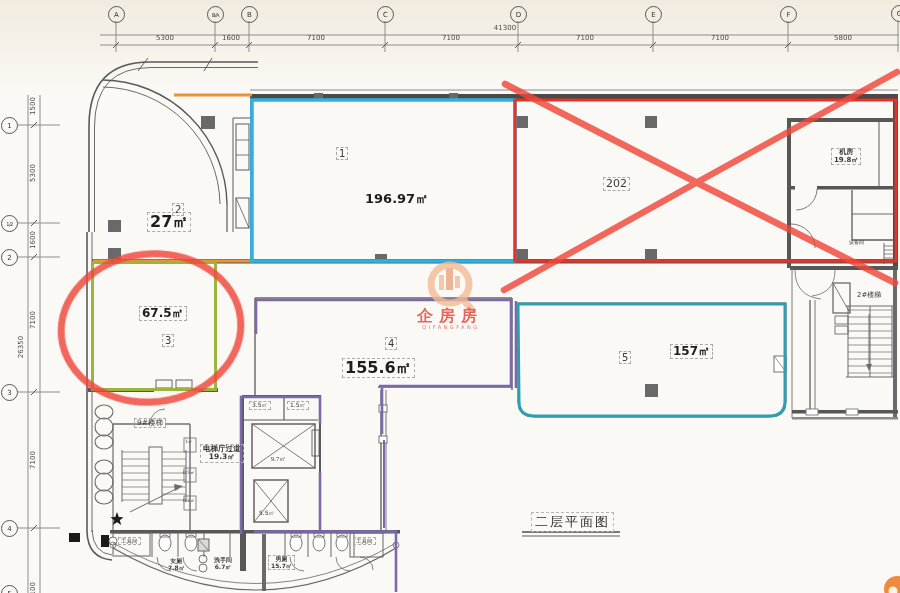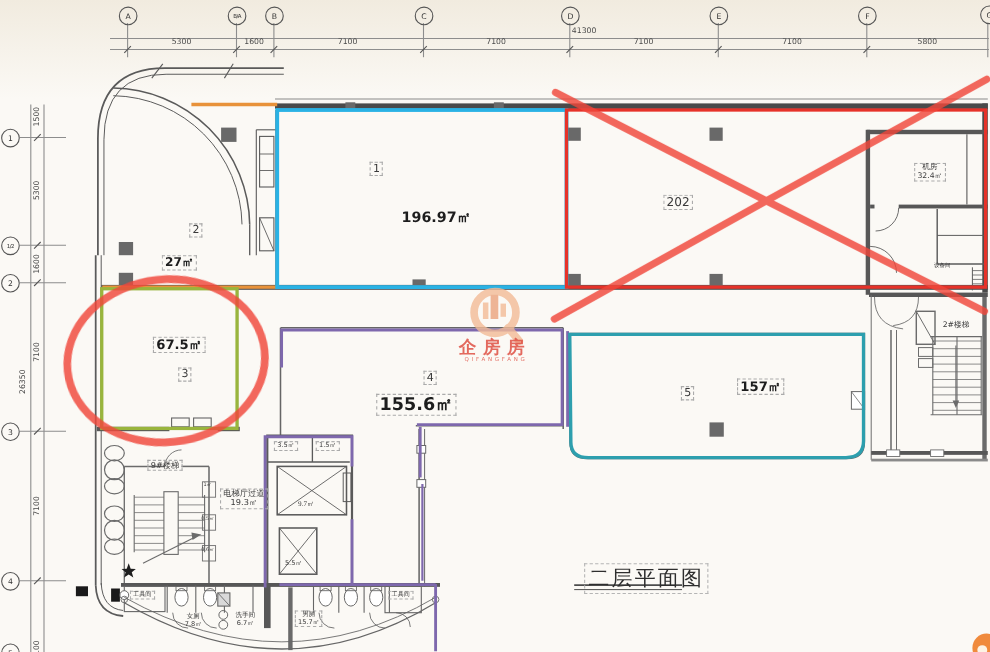--- a/index.html
+++ b/index.html
@@ -5,29 +5,29 @@
   html,body{margin:0;padding:0;}
   .canvas{position:relative;width:900px;height:593px;overflow:hidden;
     background:linear-gradient(#f1ebdf 0px,#f6f2ea 45px,#fbf9f5 90px,#fbf9f5 100%);
     font-family:"DejaVu Sans",sans-serif;}
   .plan-svg{position:absolute;left:0;top:0;}
   .lbl{position:absolute;color:#3a3a3a;white-space:nowrap;line-height:1.1;}
   .boxed{border:1px dashed #ababab;padding:0px 2px;}
   .area{font-weight:bold;color:#1d1d1d;}
   .dimh{font-size:7px;color:#4a4a4a;transform:translateX(-50%);}
   .dimv{font-size:7px;color:#4a4a4a;transform:translate(-50%,-50%) rotate(-90deg);}
-  .twoline{text-align:center;}
+  .twoline{text-align:center;font-weight:bold;}
   .axis-circle{position:absolute;width:15px;height:15px;border:1px solid #555;border-radius:50%;
     display:flex;align-items:center;justify-content:center;font-size:7px;color:#333;}
   .axis-small{font-size:5px;letter-spacing:-0.5px;}
   .wm-text{position:absolute;left:450px;top:306px;transform:translateX(-50%);
     color:#df5044;font-weight:bold;font-size:16px;letter-spacing:6px;opacity:.85;}
   .wm-sub{position:absolute;left:451px;top:324px;transform:translateX(-50%);
     color:#df5044;font-size:5px;letter-spacing:2.5px;opacity:.8;}
-  .plan-title{position:absolute;left:531px;top:512px;font-size:19px;letter-spacing:2px;
+  .plan-title{position:absolute;left:531px;top:512px;font-size:13px;letter-spacing:2px;
     color:#2e2e2e;border:1px dashed #b5b5b5;padding:0 3px;}
 </style>
 </head>
 <body>
 
 <div class="canvas">
 
 <svg class="plan-svg" width="900" height="593" viewBox="0 0 900 593">
 
   <g stroke="#8d8d8d" stroke-width="1" fill="none">
@@ -357,45 +357,45 @@
       <span>5</span>
     </div>
 
 <div class="lbl dimh" style="left:165px;top:35px;">5300</div>
 <div class="lbl dimh" style="left:231px;top:35px;">1600</div>
 <div class="lbl dimh" style="left:316px;top:35px;">7100</div>
 <div class="lbl dimh" style="left:451px;top:35px;">7100</div>
 <div class="lbl dimh" style="left:585px;top:35px;">7100</div>
 <div class="lbl dimh" style="left:720px;top:35px;">7100</div>
 <div class="lbl dimh" style="left:843px;top:35px;">5800</div>
-<div class="lbl dimh" style="left:531px;top:25px;text-align:right;">41300</div>
+<div class="lbl dimh" style="left:505px;top:25px;text-align:right;">41300</div>
 
 <div class="lbl dimv" style="left:34px;top:106px;">1500</div>
 <div class="lbl dimv" style="left:34px;top:173px;">5300</div>
 <div class="lbl dimv" style="left:34px;top:240px;">1600</div>
 <div class="lbl dimv" style="left:34px;top:320px;">7100</div>
 <div class="lbl dimv" style="left:34px;top:460px;">7100</div>
 <div class="lbl dimv" style="left:34px;top:591px;">7100</div>
 <div class="lbl dimv" style="left:22px;top:347px;">26350</div>
 
 <div class="lbl boxed" style="left:336px;top:147px;font-size:10px;">1</div>
 <div class="lbl area" style="left:365px;top:192px;font-size:13px;">196.97㎡</div>
 <div class="lbl boxed" style="left:172px;top:203px;font-size:10px;">2</div>
-<div class="lbl boxed area" style="left:147px;top:232px;font-size:11px;">27㎡</div>
+<div class="lbl boxed area" style="left:147px;top:212px;font-size:16px;">27㎡</div>
 <div class="lbl boxed area" style="left:123px;top:306px;font-size:12px;margin-left:16px;">67.5㎡</div>
 <div class="lbl boxed" style="left:162px;top:334px;font-size:10px;">3</div>
 <div class="lbl boxed" style="left:385px;top:337px;font-size:10px;">4</div>
 <div class="lbl boxed area" style="left:342px;top:358px;font-size:16px;">155.6㎡</div>
 <div class="lbl boxed" style="left:619px;top:351px;font-size:10px;">5</div>
 <div class="lbl boxed area" style="left:670px;top:344px;font-size:12px;">157㎡</div>
 <div class="lbl boxed" style="left:603px;top:177px;font-size:11px;">202</div>
 
 <div class="lbl boxed twoline" style="left:831px;top:148px;font-size:7px;">
   <div>机房</div>
-  <div>32.4㎡</div>
+  <div>19.8㎡</div>
 </div>
 <div class="lbl" style="left:849px;top:240px;font-size:5px;">设备间</div>
 <div class="lbl" style="left:857px;top:276px;font-size:7px;margin-top:16px;">2#楼梯</div>
 <div class="lbl boxed" style="left:134px;top:418px;font-size:7.5px;">9#楼梯</div>
 <div class="lbl boxed twoline" style="left:200px;top:444px;font-size:7.5px;">
   <div>电梯厅过道</div>
   <div>19.3㎡</div>
 </div>
 <div class="lbl boxed" style="left:249px;top:401px;font-size:6px;">3.5㎡</div>
 <div class="lbl boxed" style="left:287px;top:401px;font-size:6px;">1.5㎡</div>

